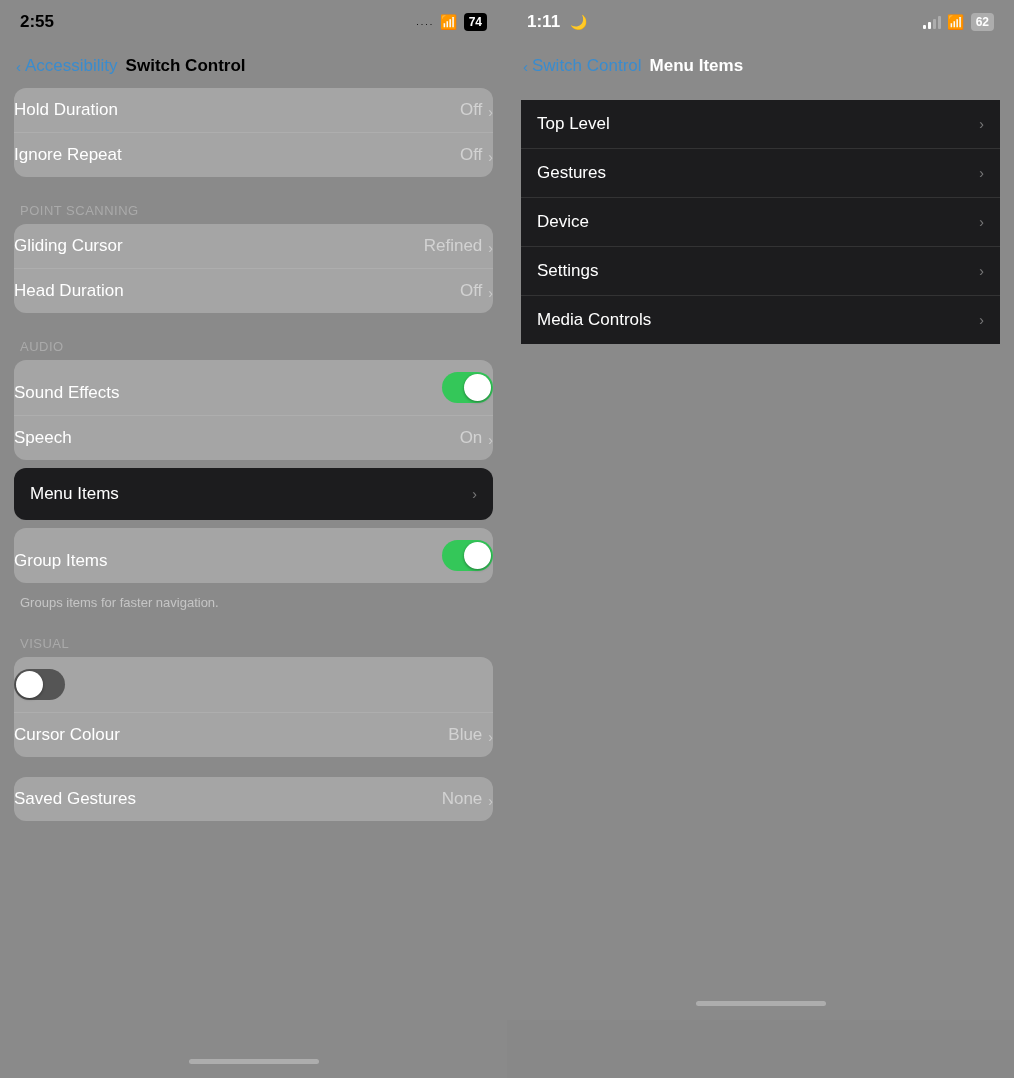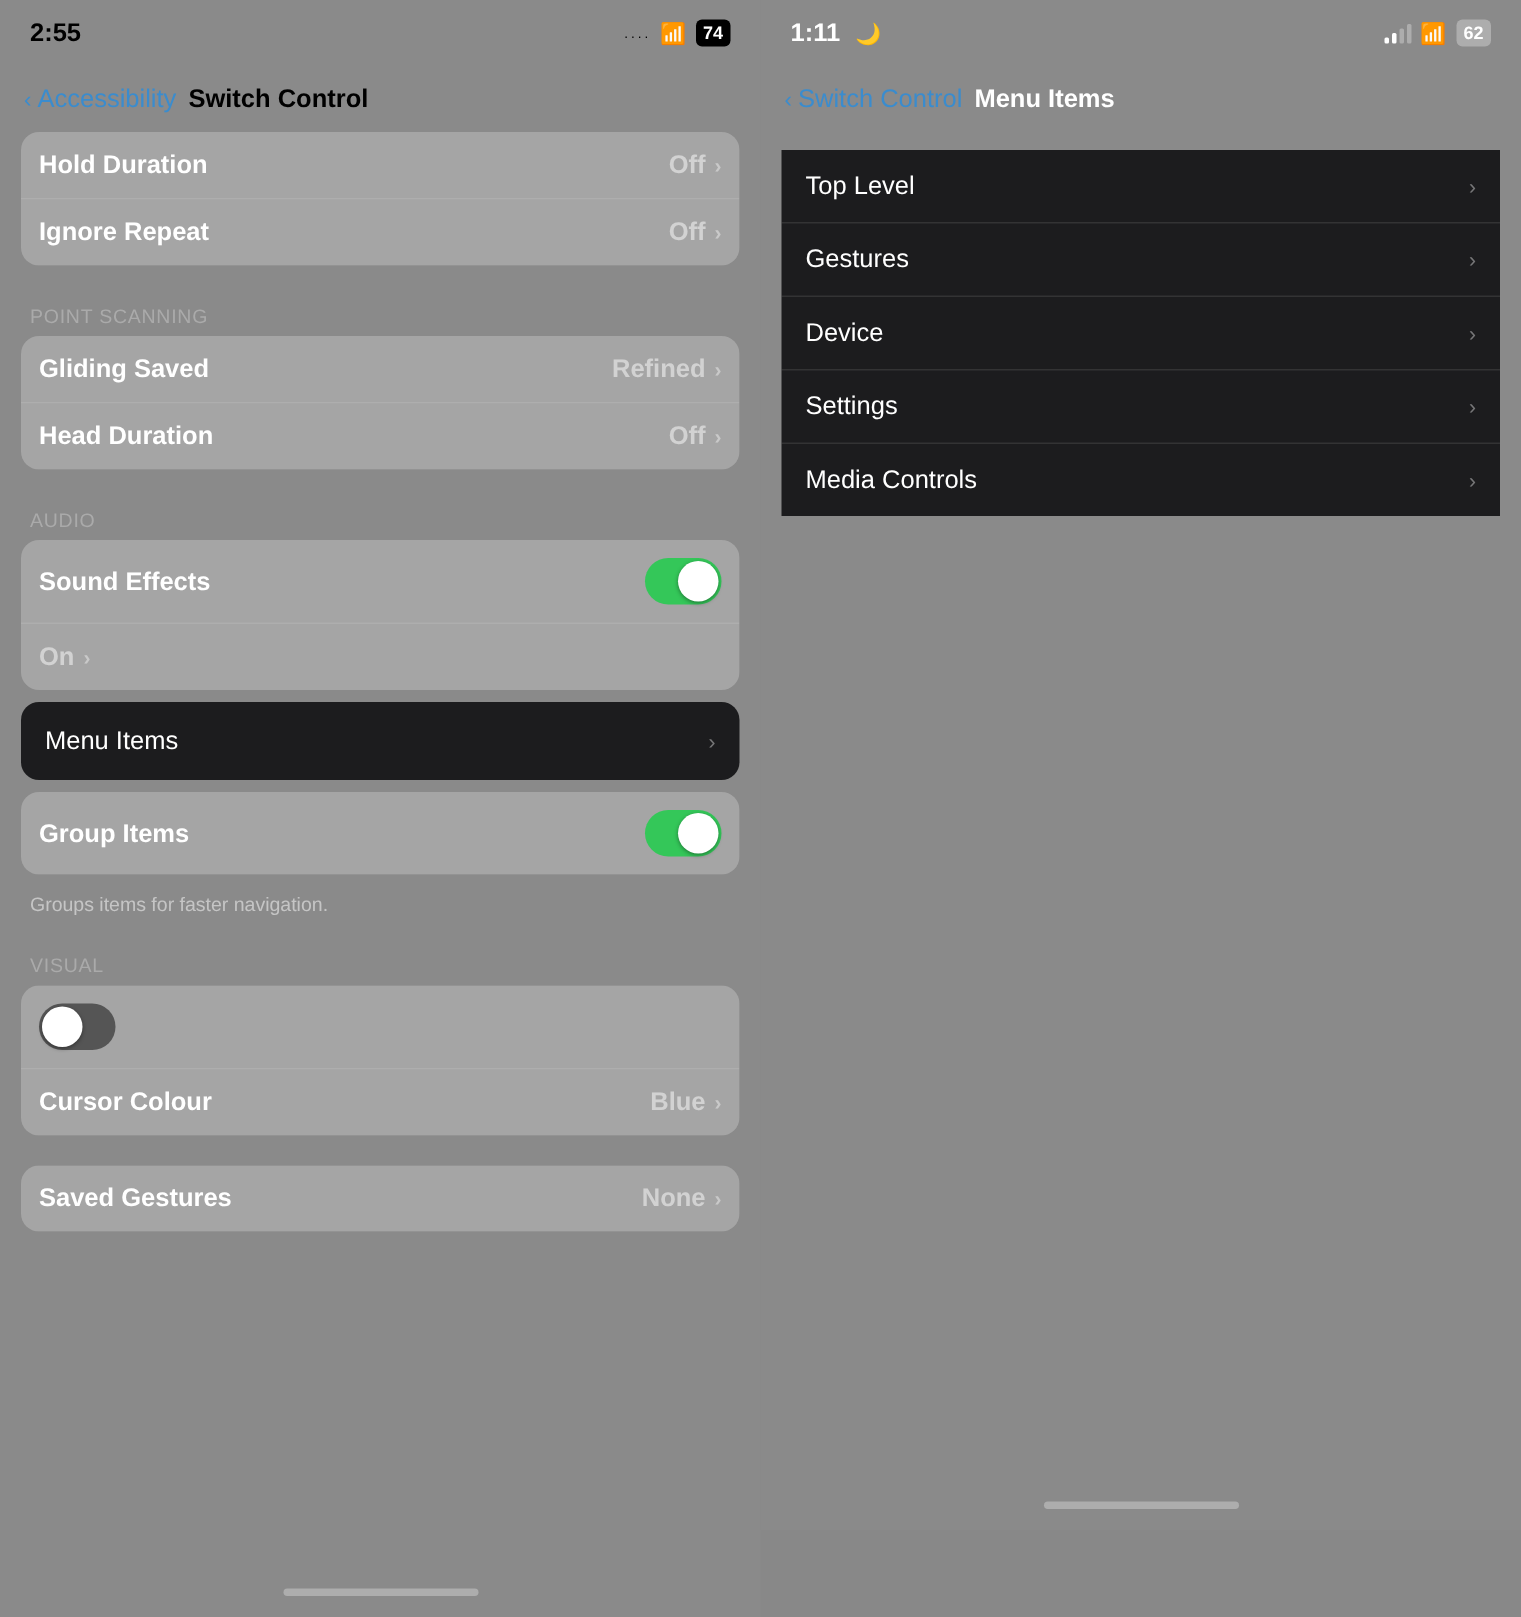--- a/index.html
+++ b/index.html
@@ -114,26 +114,25 @@
     
     .settings-group {
       background: rgba(255,255,255,0.12);
       border-radius: 12px;
       margin: 0 14px 8px 14px;
       overflow: hidden;
     }
 
     .settings-row {
       display: flex;
-      align-items: center;
-      padding: 12px 12px;
+      align-items: flex-end;
+      padding: 12px 0;
       min-height: 44px;
       border-bottom: 0.5px solid rgba(255,255,255,0.1);
       background: rgba(255,255,255,0.13);
-      font-weight: bold;
     }
     .settings-row:last-child {
       border-bottom: none;
     }
     .row-label {
       font-size: 17px;
       color: #fff;
       flex: 1;
     }
     .row-value {
@@ -301,40 +300,41 @@
       <div class="settings-row">
         <span class="row-label">Ignore Repeat</span>
         <span class="row-value">Off</span>
         <span class="row-chevron">›</span>
       </div>
     </div>
 
     <div class="section-label">POINT SCANNING</div>
     <div class="settings-group">
       <div class="settings-row">
-        <span class="row-label">Gliding Saved</span>
+        <span class="row-label">Gliding Cursor</span>
         <span class="row-value">Refined</span>
         <span class="row-chevron">›</span>
       </div>
       <div class="settings-row">
         <span class="row-label">Head Duration</span>
         <span class="row-value">Off</span>
         <span class="row-chevron">›</span>
       </div>
     </div>
 
     <div class="section-label">AUDIO</div>
     <div class="settings-group">
       <div class="settings-row">
         <span class="row-label">Sound Effects</span>
         <div class="toggle toggle-on">
           <div class="toggle-thumb"></div>
         </div>
       </div>
       <div class="settings-row">
+        <span class="row-label">Speech</span>
         <span class="row-value">On</span>
         <span class="row-chevron">›</span>
       </div>
     </div>
 
     <div class="menu-items-row">
       <span class="menu-items-label">Menu Items</span>
       <span class="menu-items-chevron">›</span>
     </div>
 

